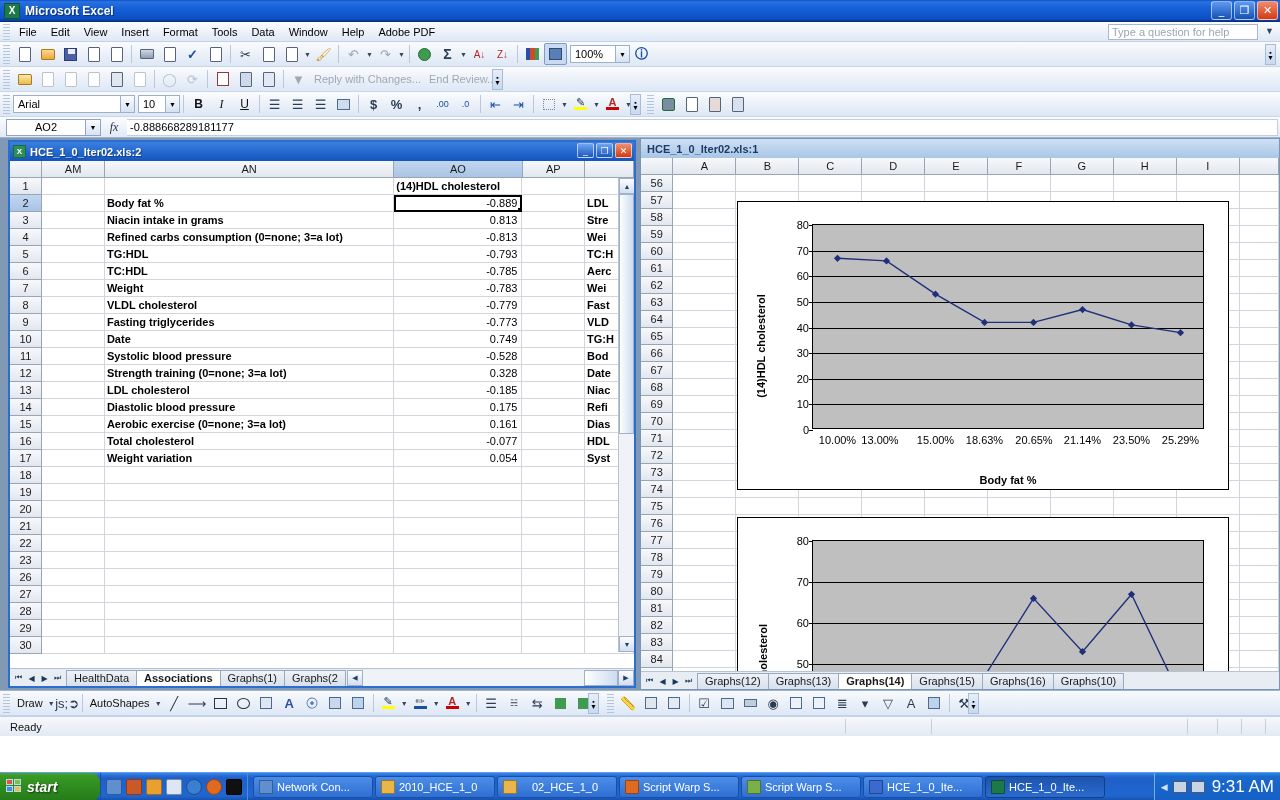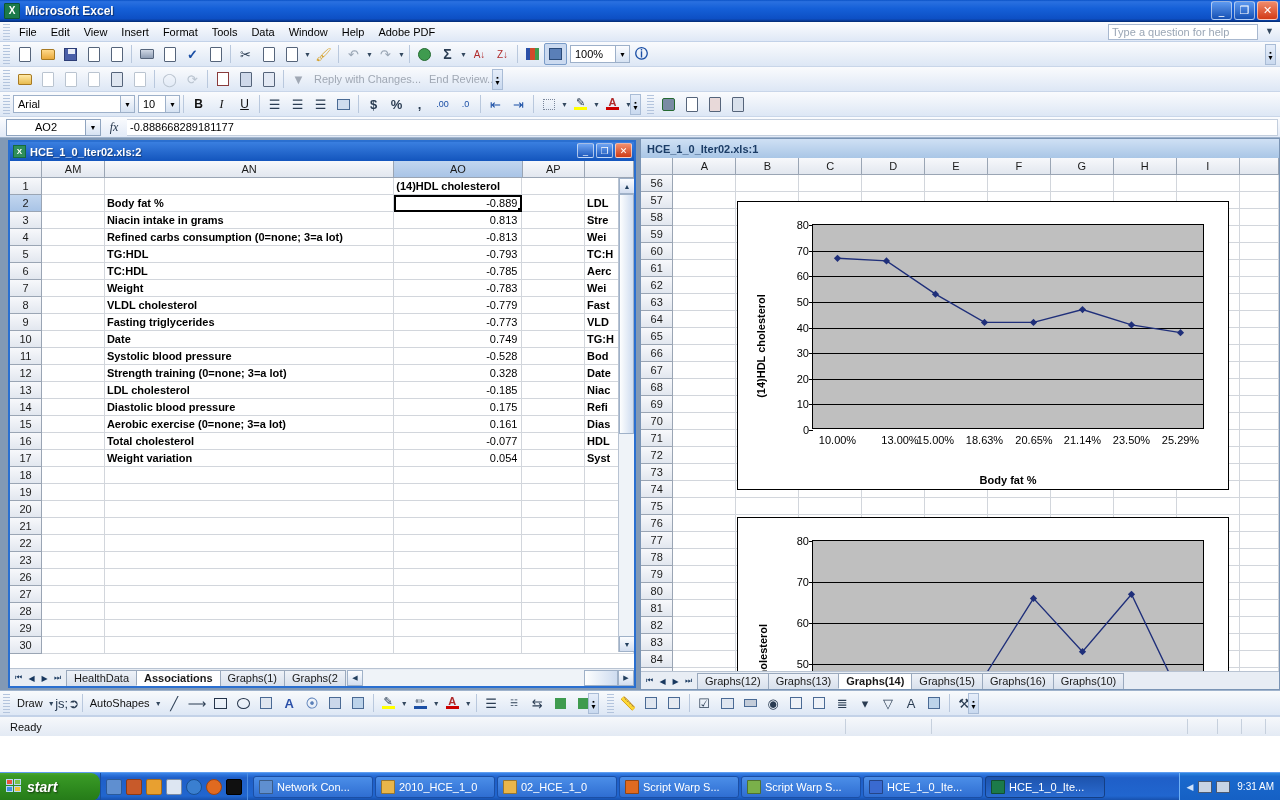--- a/index.html
+++ b/index.html
@@ -211,21 +211,21 @@
     border:1px solid #1b4fa5;border-radius:3px;margin:0 1px;padding:0 5px;
     color:#fff;font-size:11px;white-space:nowrap;overflow:hidden;
   }
   .tbtask.active{background:linear-gradient(to bottom,#1d53ad,#2a6bd0);border:1px solid #143f85;}
   .tbtask .ti{width:14px;height:14px;margin-right:4px;flex:none;border-radius:1px;}
   #tray{
     margin-left:auto;height:28px;display:flex;align-items:center;padding:0 6px;
     background:linear-gradient(to bottom,#2c86e0 0%,#1a69cd 12%,#1560c4 100%);
     border-left:1px solid #6fb0f5;
   }
-  #tray .clock{color:#fff;font-size:10px;margin-left:7px;}
+  #tray .clock{color:#fff;font-size:17px;margin-left:7px;}
 </style>
 </head>
 <body>
 
 <div id="app-titlebar">
   <div class="xl-logo">X</div>
   <div class="apptitle">Microsoft Excel</div>
   <div class="winbtns">
     <div class="winbtn">_</div>
     <div class="winbtn">❐</div>
@@ -866,21 +866,21 @@
           <div class="ytickmark" style="top:25.6px;"></div>
           <div class="ytickmark" style="top:51.2px;"></div>
           <div class="ytickmark" style="top:76.9px;"></div>
           <div class="ytickmark" style="top:102.5px;"></div>
           <div class="ytickmark" style="top:128.1px;"></div>
           <div class="ytickmark" style="top:153.7px;"></div>
           <div class="ytickmark" style="top:179.4px;"></div>
           <div class="ytickmark" style="top:205px;"></div>
 
           <div class="xtick" style="left:24.5px;">10.00%</div>
-          <div class="xtick" style="left:87px;">13.00%</div>
+          <div class="xtick" style="left:67px;">13.00%</div>
           <div class="xtick" style="left:122.5px;">15.00%</div>
           <div class="xtick" style="left:171.5px;">18.63%</div>
           <div class="xtick" style="left:221px;">20.65%</div>
           <div class="xtick" style="left:269.5px;">21.14%</div>
           <div class="xtick" style="left:318.5px;">23.50%</div>
           <div class="xtick" style="left:367.5px;">25.29%</div>
           <svg id="chart1-svg" width="392" height="205" style="position:absolute;left:0;top:0;">
               <polyline points="24.5,33.3 73.5,35.9 122.5,69.2 171.5,97.4 220.5,97.4 269.5,84.6 318.5,99.9 367.5,107.6" fill="none" stroke="#1f2f7a" stroke-width="1.4"></polyline>
               <polygon points="24.5,29.7125 28.1,33.3125 24.5,36.9125 20.9,33.3125" fill="#1f2f7a"></polygon>
               <polygon points="73.5,32.275 77.1,35.875 73.5,39.475 69.9,35.875" fill="#1f2f7a"></polygon>
@@ -1345,21 +1345,21 @@
   </div>
   <div id="task-list" style="display:flex;align-items:center;flex:1;min-width:0;margin-left:4px;">
       <div class="tbtask" style="flex: 0 1 120px;">
         <span class="ti" style="background: rgb(95, 143, 208); border: 1px solid rgba(0, 0, 0, 0.35);"></span>
         <span style="overflow: hidden; text-overflow: ellipsis;">Network Con...</span>
       </div>
       <div class="tbtask" style="flex: 0 1 120px;">
         <span class="ti" style="background: rgb(233, 182, 74); border: 1px solid rgba(0, 0, 0, 0.35);"></span>
         <span style="overflow: hidden; text-overflow: ellipsis;">2010_HCE_1_0</span>
       </div>
-      <div class="tbtask" style="flex: 0 1 120px;">
+      <div class="tbtask" style="flex: 0 1 120px; gap: 11px;">
         <span class="ti" style="background: rgb(233, 182, 74); border: 1px solid rgba(0, 0, 0, 0.35);"></span>
         <span style="overflow: hidden; text-overflow: ellipsis;">02_HCE_1_0</span>
       </div>
       <div class="tbtask" style="flex: 0 1 120px;">
         <span class="ti" style="background: rgb(224, 106, 32); border: 1px solid rgba(0, 0, 0, 0.35);"></span>
         <span style="overflow: hidden; text-overflow: ellipsis;">Script Warp S...</span>
       </div>
       <div class="tbtask" style="flex: 0 1 120px;">
         <span class="ti" style="background: rgb(122, 176, 74); border: 1px solid rgba(0, 0, 0, 0.35);"></span>
         <span style="overflow: hidden; text-overflow: ellipsis;">Script Warp S...</span>

